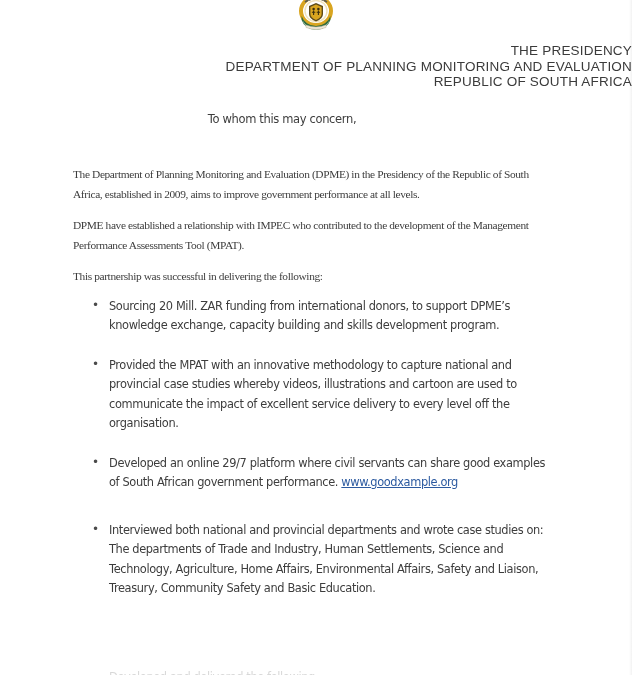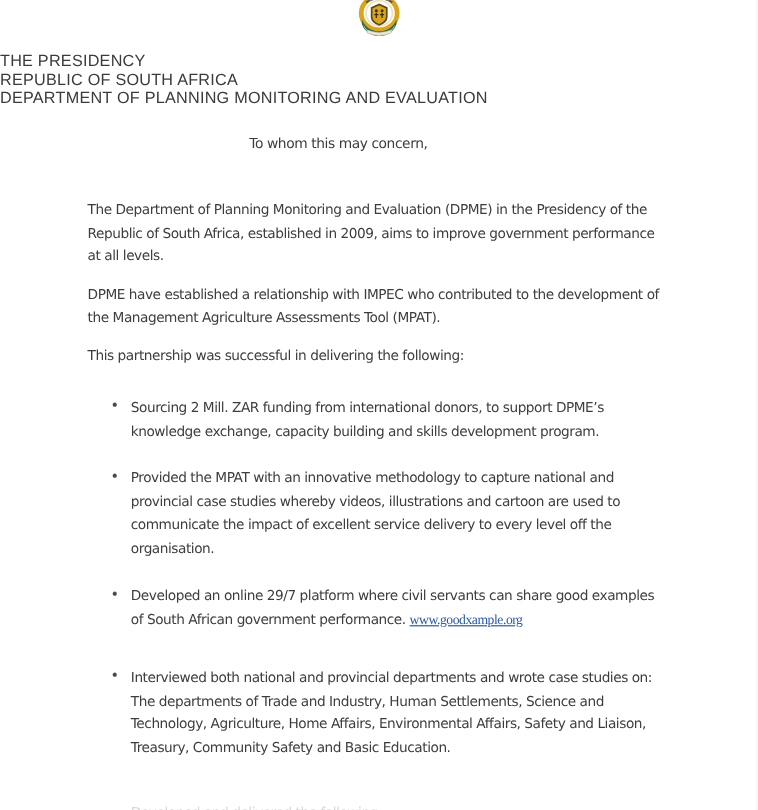--- a/index.html
+++ b/index.html
@@ -46,21 +46,21 @@
     margin-top: -2px;
     display: block;
   }
 
   
   .letterhead {
     position: absolute;
     top: 43px;
     left: 0;
     width: 632px;
-    text-align: left;
+    text-align: right;
     color: #3b3b3b;
     font-family: "Liberation Sans", sans-serif;
     font-size: 13.5px;
     line-height: 15.5px;
     letter-spacing: 0.2px;
     white-space: nowrap;
   }
   .letterhead div { display: block; }
 
   
@@ -83,22 +83,23 @@
     left: 73px;
     width: 482px;
     color: #3d3d3d;
     font-family: "DejaVu Sans", sans-serif;
     font-size: 11.4px;
     line-height: 19.5px;
     letter-spacing: -0.38px;
   }
   .para {
     margin: 0 0 12px 0;
-  }
-  .para.tight { margin-bottom: 24px; }
+    font-family: Liberation Serif, serif;
+  }
+  .para.tight { margin-bottom: 10px; }
 
   ul.bullets {
     list-style: none;
     margin: 0;
     padding: 0;
   }
   ul.bullets > li {
     position: relative;
     padding-left: 36px;
     margin: 0 0 20px 0;
@@ -111,21 +112,20 @@
     top: -1px;
     color: #4a4a4a;
     font-size: 12px;
     line-height: 19.5px;
   }
   .bullet-text { display: inline; }
 
   a.weblink {
     color: #2c5aa0;
     text-decoration: underline;
-    font-family: Liberation Serif, serif;
   }
 
   
   .clipped-line {
     position: absolute;
     left: 109px;
     top: 668px;
     width: 300px;
     height: 7px;
     overflow: hidden;
@@ -162,36 +162,36 @@
       <circle cx="25.4" cy="11" r="1.25" fill="#3a2f10"></circle>
       <path d="M20.6 12.6 L20.6 17 M18.9 14.2 L22.3 14.2" stroke="#3a2f10" stroke-width="1.1"></path>
       <path d="M25.4 12.6 L25.4 17 M23.7 14.2 L27.1 14.2" stroke="#3a2f10" stroke-width="1.1"></path>
 
       <path d="M13 27 Q23 31 33 27 L33 29.5 Q23 33.2 13 29.5 Z" fill="#efe9da" stroke="#bdb49a" stroke-width="0.5"></path>
     </svg>
   </div>
 
   <div class="letterhead">
     <div>THE PRESIDENCY</div>
+    <div>DEPARTMENT OF PLANNING MONITORING AND EVALUATION</div>
     <div>REPUBLIC OF SOUTH AFRICA</div>
-    <div>DEPARTMENT OF PLANNING MONITORING AND EVALUATION</div>
   </div>
 
   <div class="salutation">To whom this may concern,</div>
 
   <div class="body-block">
 
     <p class="para">The Department of Planning Monitoring and Evaluation (DPME) in the Presidency of the Republic of South Africa, established in 2009, aims to improve government performance at all levels.</p>
-    <p class="para">DPME have established a relationship with IMPEC who contributed to the development of the Management Agriculture Assessments Tool (MPAT).</p>
+    <p class="para">DPME have established a relationship with IMPEC who contributed to the development of the Management Performance Assessments Tool (MPAT).</p>
     <p class="para tight">This partnership was successful in delivering the following:</p>
 
     <ul class="bullets">
 
       <li>
-        <span class="bullet-text">Sourcing 2 Mill. ZAR funding from international donors, to support DPME’s knowledge exchange, capacity building and skills development program.</span>
+        <span class="bullet-text">Sourcing 20 Mill. ZAR funding from international donors, to support DPME’s knowledge exchange, capacity building and skills development program.</span>
       </li>
 
 
       <li>
         <span class="bullet-text">Provided the MPAT with an innovative methodology to capture national and provincial case studies whereby videos, illustrations and cartoon are used to communicate the impact of excellent service delivery to every level off the organisation.</span>
       </li>
 
       <li class="gap-lg">
         <span class="bullet-text">Developed an online 29/7 platform where civil servants can share good examples of South African government performance. </span><a class="weblink" href="#">www.goodxample.org</a>
       </li>

